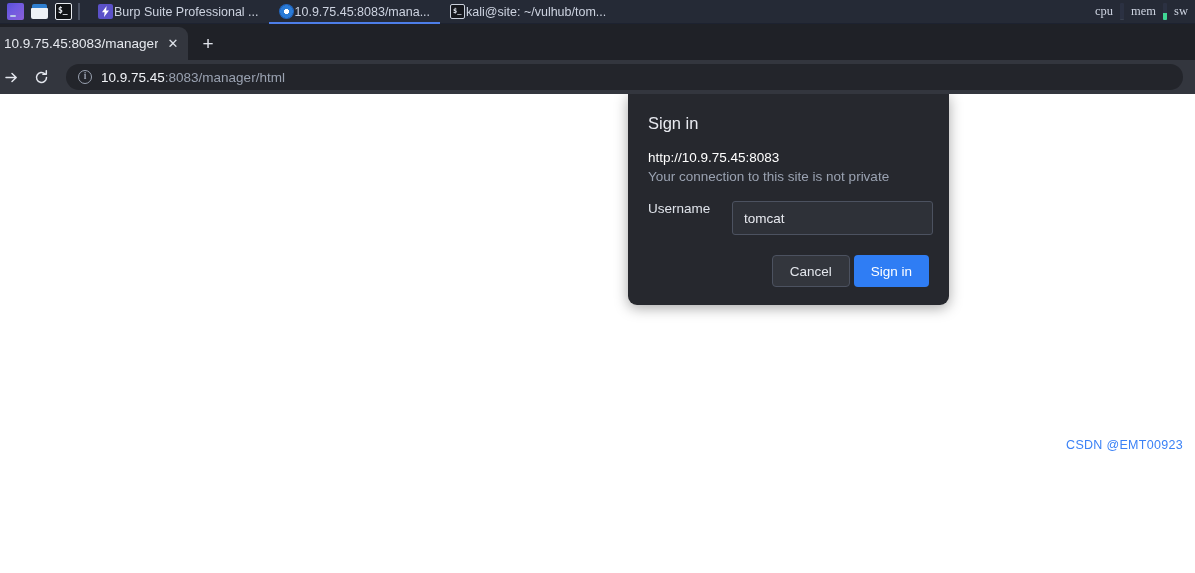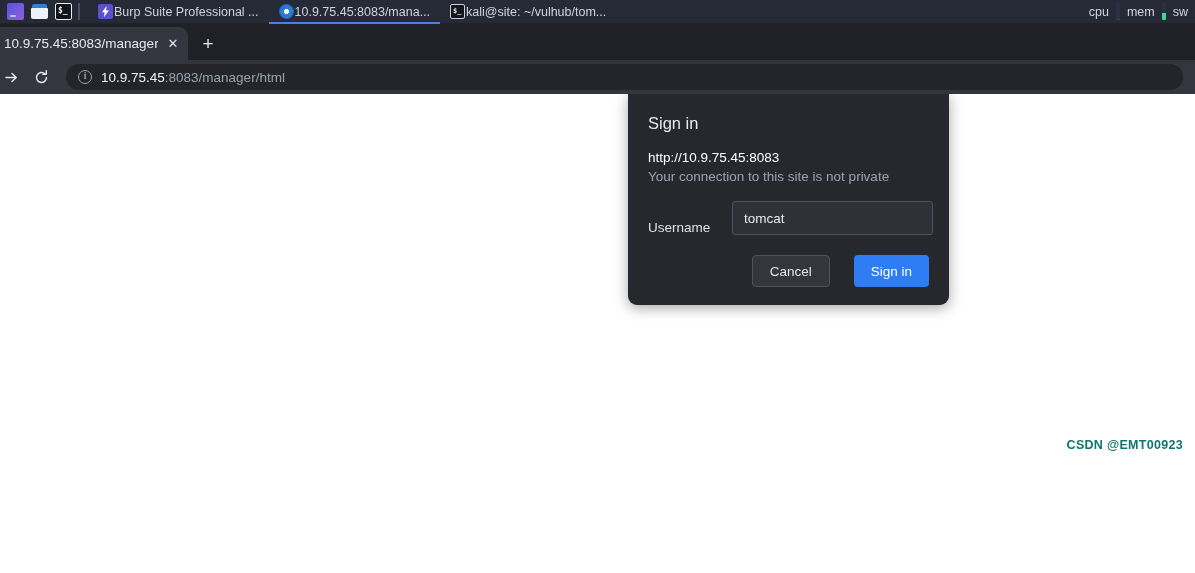--- a/index.html
+++ b/index.html
@@ -62,21 +62,21 @@
     background: radial-gradient(circle at 50% 50%, #ffffff 0 22%, #2a7bd6 23% 58%, #2166c0 59% 100%);
     border-radius: 50%;
   }
   .ico-term2 {
     background:#15171d; border:1.4px solid #c9cfdb; border-radius:2px;
     color:#dfe4ee; font-family:"DejaVu Sans Mono", monospace; font-size:7px;
     line-height:12px; padding-left:2px; font-weight:bold;
   }
 
   .tb-right { margin-left: auto; display:flex; align-items:center; gap:0; padding-right:0px; }
-  .meter { display:flex; align-items:center; }
+  .meter { display:flex; align-items:center;font-family:Liberation Serif, serif; }
   .meter-label { color:#cdd3e0; font-size:12.5px; padding:0 7px; }
   .meter-bar { width:4px; height:17px; background:#2b3142; border-radius:1px; position:relative; overflow:hidden; }
   .meter-fill { position:absolute; left:0; right:0; bottom:0; }
 
   
   .browser { position:absolute; top:24px; left:0; width:1195px; height:549px; }
   .tabstrip {
     height: 36px; background:#1f2127; position:relative; display:flex; align-items:flex-end;
   }
   .tab {
@@ -127,49 +127,48 @@
   
   .auth-dialog {
     position:absolute; top:0px; left:628px; width:321px;
     background:#26282e; border-radius:0 0 9px 9px;
     box-shadow: 0 3px 14px rgba(0,0,0,0.35);
     padding: 20px 20px 18px 20px;
   }
   .auth-title { color:#e8eaf0; font-size:16.5px; margin-bottom:17px; }
   .auth-origin { color:#ffffff; font-size:13.5px; margin-bottom:4px; }
   .auth-note { color:#9aa2b1; font-size:13.5px; margin-bottom:17px; }
-  .auth-row { display:flex; align-items:flex-end; margin-bottom:14px;margin-top:16px; }
+  .auth-row { display:flex; align-items:flex-start; margin-bottom:14px;margin-top:16px; }
   .auth-label { color:#dfe3ea; font-size:13.5px; width:84px; flex:none; }
   .auth-input {
     flex:1; height:34px; background:#2e3138; border:1px solid #4c5260;
     border-radius:3px; color:#e8eaf0; font-size:13.5px;
     padding:0 11px; font-family:"Liberation Sans", sans-serif; outline:none;
   }
   .auth-input.focused { border:2px solid #1a73e8; background:#2b2e35; }
   .pwd-wrap { flex:1; position:relative; display:flex; align-items:center; }
   .pwd-mask {
     position:absolute; left:12px; top:0; bottom:0; display:flex; align-items:center;
     color:#e8eaf0; font-size:13.5px; letter-spacing:2.2px; pointer-events:none;
   }
   .caret { width:1px; height:16px; background:#f2f4f8; margin-left:3px; }
-  .auth-actions { display:flex; justify-content:flex-end; gap:24px; margin-top:20px; }
+  .auth-actions { display:flex; justify-content:flex-end; gap:4px; margin-top:20px; }
   .btn {
     height:32px; padding:0 17px; border-radius:4px; font-size:13.5px;
     font-family:"Liberation Sans", sans-serif; border:none; cursor:pointer;
     display:flex; align-items:center; justify-content:center;
   }
   .btn-cancel { background:#33363d; color:#e3e6ec; border:1px solid #4c5260; }
   .btn-signin { background:#2f7df4; color:#ffffff; }
 
   
   .watermark {
     position:absolute; right:12px; bottom:10px;
-    color:#0f766e; font-size:12.5px; letter-spacing:0.3px;
+    color:#3b82f6; font-size:12.5px; letter-spacing:0.3px;
     font-family:"Liberation Sans", sans-serif;
-    font-weight:bold;
   }
 </style>
 </head>
 <body>
 
 <div id="root">
 
   <div class="taskbar">
     <div class="launchers">
       <div class="launcher lnch-desktop"></div>

